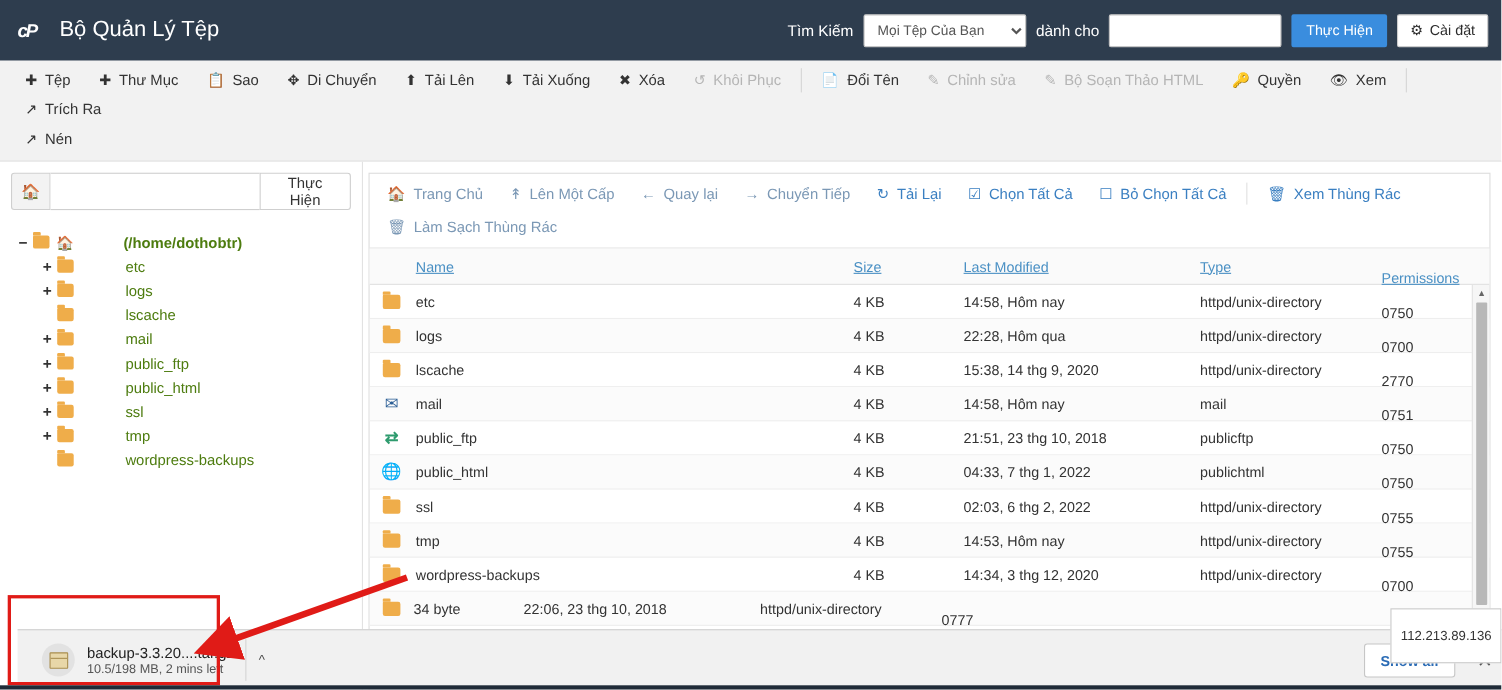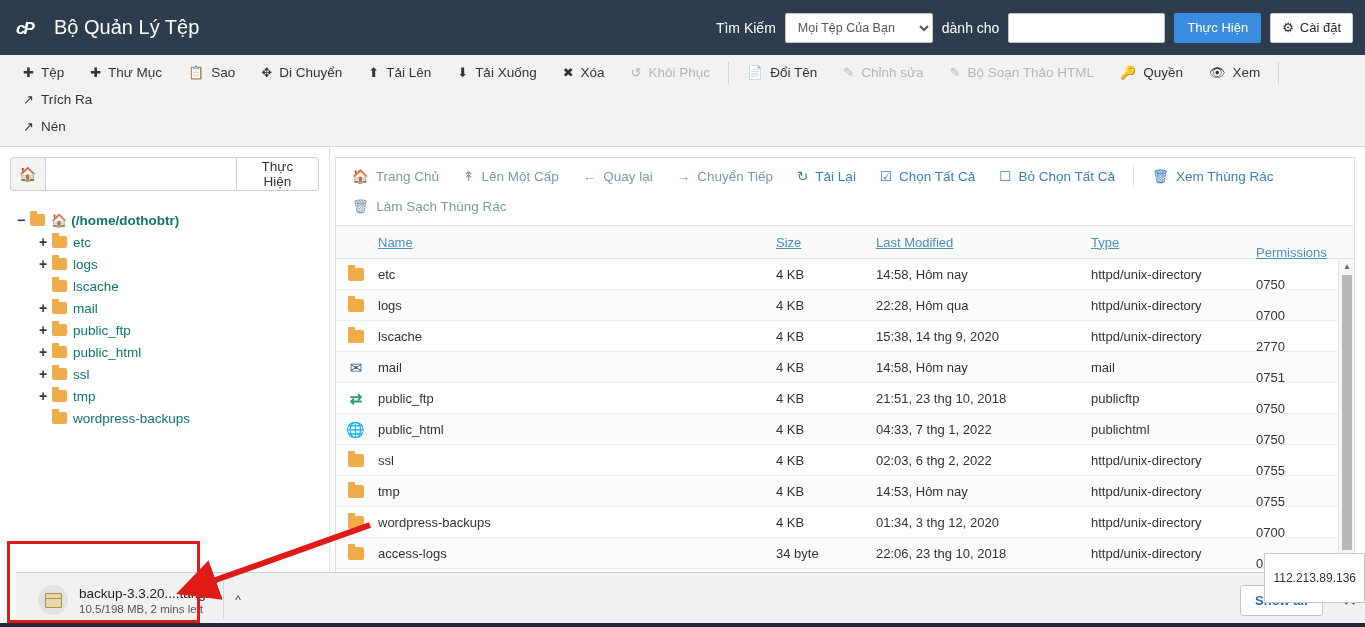--- a/index.html
+++ b/index.html
@@ -186,21 +186,21 @@
     flex: 0 0 15px;
   }
   .folder-ico::before {
     content: "";
     position: absolute;
     left: 0; top: -3px;
     width: 7px; height: 3px;
     background: #efad4a;
     border-radius: 1px 1px 0 0;
   }
-  .tree-label { color: #0f766e; }
+  .tree-label { color: #4d7c0f; margin-left: 41px; }
   .tree-root .tree-label { font-weight: bold; }
   .home-glyph { margin-right: 4px; font-size: 13px; color: #333; }
 
   
   .right-panel {
     flex: 1;
     padding: 10px 10px 0 5px;
     background: #fff;
     position: relative;
   }
@@ -698,30 +698,29 @@
               <div class="c-type">httpd/unix-directory</div>
               <div class="c-perm">0755</div>
             </div>
 
             <div class="row">
               <div class="c-ico">
                   <span class="ico-folder"></span>
                 </div>
               <div class="c-name">wordpress-backups</div>
               <div class="c-size">4 KB</div>
-              <div class="c-mod">01:34, 3 thg 12, 2020</div>
+              <div class="c-mod">14:34, 3 thg 12, 2020</div>
               <div class="c-type">httpd/unix-directory</div>
               <div class="c-perm">0700</div>
             </div>
 
             <div class="row">
               <div class="c-ico">
                   <span class="ico-folder"></span>
                 </div>
-              <div class="c-name">access-logs</div>
               <div class="c-size">34 byte</div>
               <div class="c-mod">22:06, 23 thg 10, 2018</div>
               <div class="c-type">httpd/unix-directory</div>
               <div class="c-perm">0777</div>
             </div>
 
             <div class="vscroll">
               <div class="arr-up">▲</div>
               <div class="thumb"></div>
 

